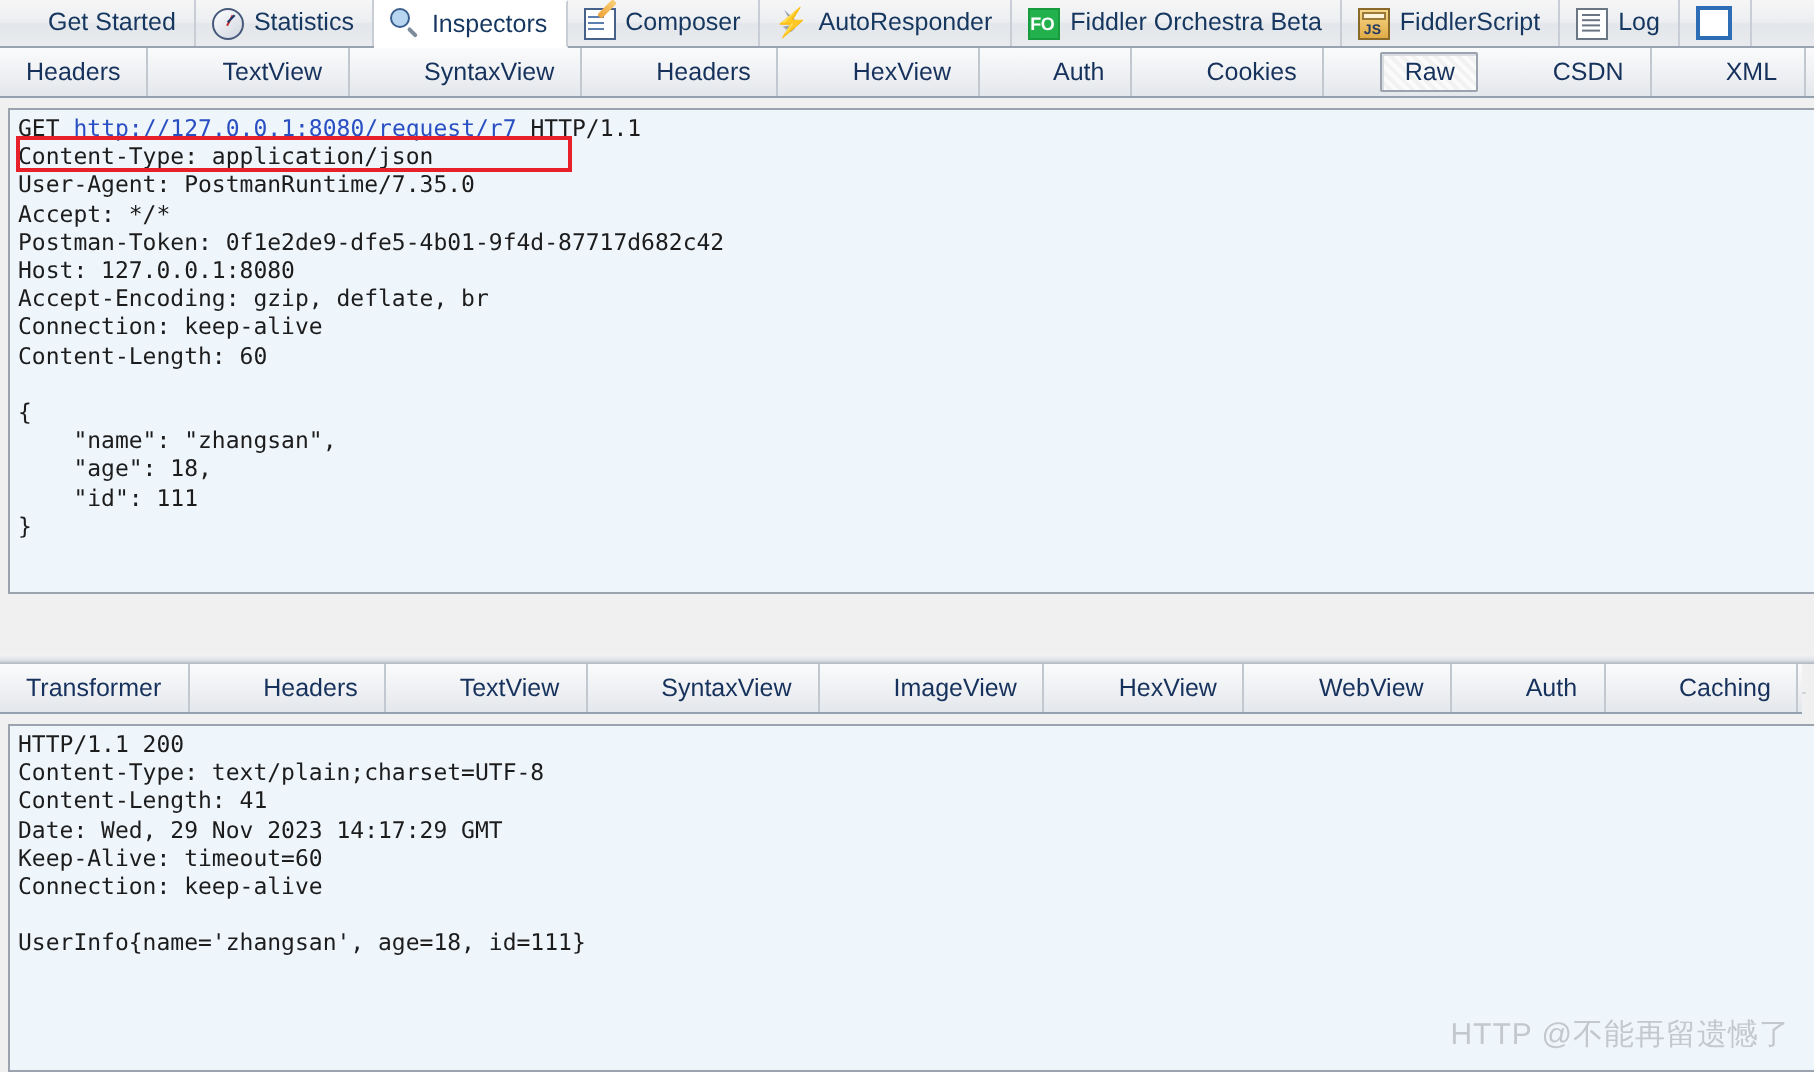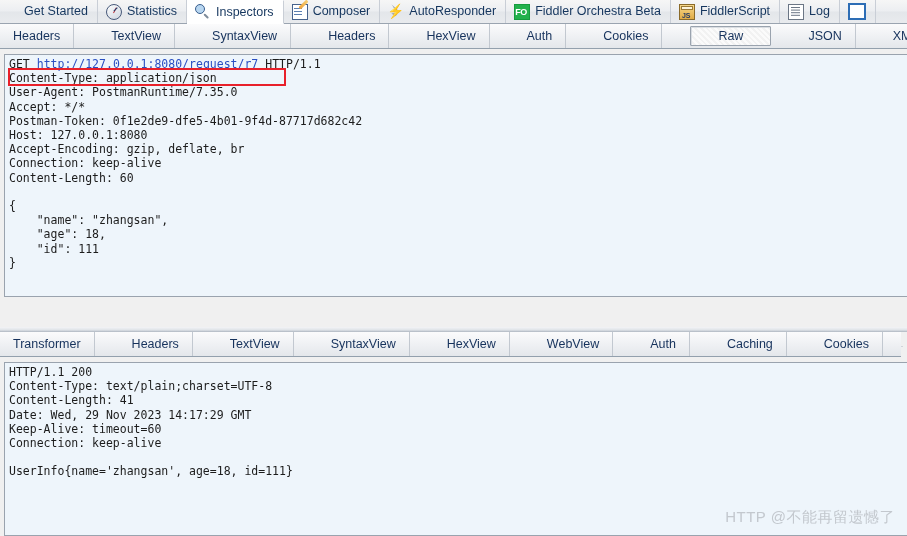--- a/index.html
+++ b/index.html
@@ -125,21 +125,21 @@
     color: #16325c;
     box-sizing: border-box;
     cursor: default;
   }
   .subtab.selected {
     background: #ffffff;
     border: 1px solid #9aa3ae;
     border-radius: 1px;
     box-shadow: inset 1px 1px 0 #d9dde2;
     margin: 2px 0 2px 4px;
-    padding: 0 27px;
+    padding: 0 11px;
     background-image: repeating-linear-gradient(45deg, #fbfbfb 0 2px, #f2f2f2 2px 4px);
   }
   .textbox {
     background: #eef5fb;
     border: 1px solid #9aa3ae;
     border-right: none;
     box-sizing: border-box;
     overflow: hidden;
     position: relative;
   }
@@ -280,21 +280,21 @@
   <div class="subtab">
       <span>Auth</span>
     </div>
   <div class="subtab">
       <span>Cookies</span>
     </div>
   <div class="subtab selected">
       <span>Raw</span>
     </div>
   <div class="subtab">
-      <span>JSON</span>
+      <span>CSDN</span>
     </div>
   <div class="subtab">
       <span>XML</span>
     </div>
   <div class="subtab" style="flex:1;border-right:none;"></div>
 </div>
 
 <div id="request-pane">
 
   <div class="textbox" id="request-textbox">
@@ -331,20 +331,23 @@
   <div class="subtab">
       <span>Headers</span>
     </div>
   <div class="subtab">
       <span>TextView</span>
     </div>
   <div class="subtab">
       <span>SyntaxView</span>
     </div>
   <div class="subtab">
+      <span>ImageView</span>
+    </div>
+  <div class="subtab">
       <span>HexView</span>
     </div>
   <div class="subtab">
       <span>WebView</span>
     </div>
   <div class="subtab">
       <span>Auth</span>
     </div>
   <div class="subtab">
       <span>Caching</span>

